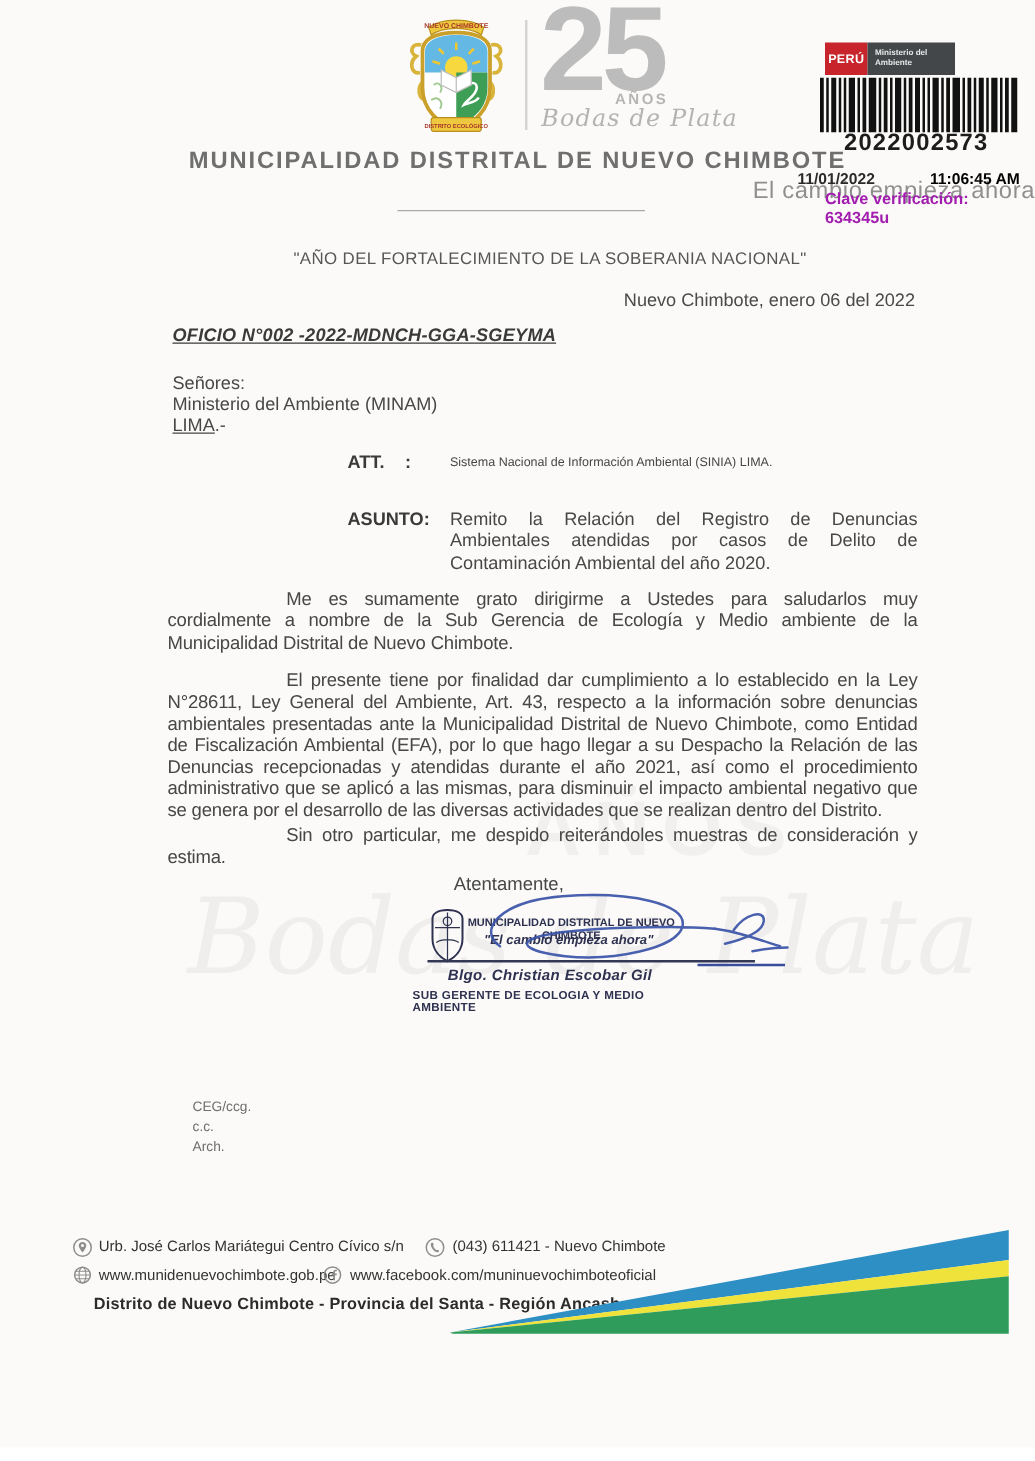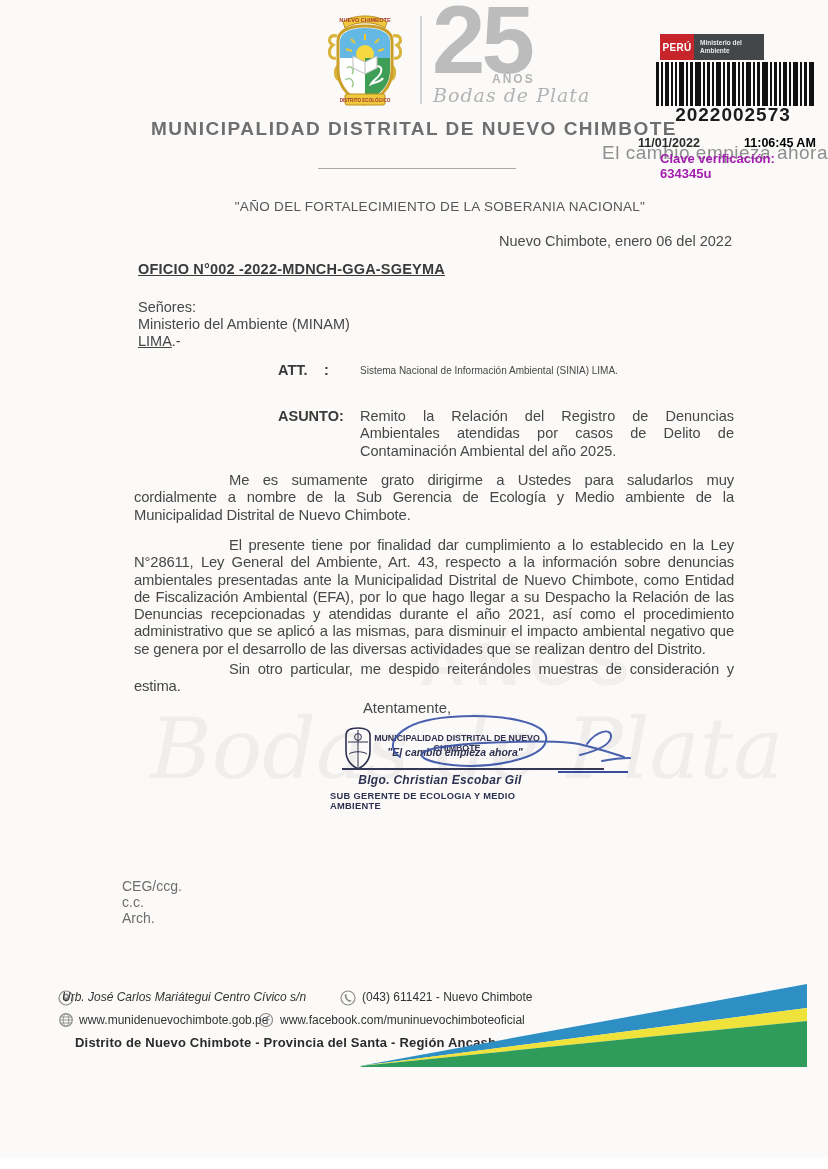--- a/index.html
+++ b/index.html
@@ -29,21 +29,21 @@
     font-size:6.5px;font-weight:bold;display:flex;align-items:center;padding-left:6px;line-height:1.25;}
   .barcode-number{left:648px;top:104px;width:170px;text-align:center;
     font-size:19px;font-weight:bold;color:#1c1c1c;letter-spacing:1px;}
   .stamp-date{left:638px;top:136px;font-size:12.5px;font-weight:bold;color:#2a2a2a;}
   .stamp-time{left:744px;top:136px;font-size:12.5px;font-weight:bold;color:#000000;}
   .stamp-verif{left:660px;top:151px;font-size:13px;font-weight:bold;color:#a21caf;}
   
   .motto{left:140px;top:199px;width:600px;text-align:center;font-size:13.5px;color:#565656;letter-spacing:.3px;}
   .place-date{left:400px;top:233px;width:332px;text-align:right;font-size:14.5px;color:#4a4a4a;}
   .doc-number{left:138px;top:261px;font-size:14.5px;font-weight:bold;color:#3a3a3a;
-    text-decoration:underline;letter-spacing:.2px;}
+    text-decoration:underline;letter-spacing:.2px;font-style:italic;}
   .addressee{left:138px;top:299px;font-size:14.5px;line-height:17px;color:#474747;}
   .att-label{left:278px;top:362px;font-size:14.5px;font-weight:bold;color:#3a3a3a;}
   .att-colon{left:324px;top:362px;font-size:14.5px;font-weight:bold;color:#3a3a3a;}
   .att-value{left:360px;top:362px;width:345px;font-size:10px;line-height:17.5px;color:#474747;}
   .subject-label{left:278px;top:408px;font-size:14.5px;font-weight:bold;color:#3a3a3a;}
   .subject-value{left:360px;top:408px;width:374px;font-size:14.5px;line-height:17.3px;
     color:#474747;text-align:justify;}
   .para{left:134px;width:600px;font-size:14.8px;line-height:17.3px;color:#474747;
     text-align:justify;text-indent:95px;letter-spacing:-0.15px;}
   .p1{top:472px;} .p2{top:537px;} .p3{top:661px;}
@@ -52,29 +52,29 @@
   .stamp-line1{left:372px;top:733px;width:170px;font-size:8.8px;font-weight:bold;
     color:#2e3150;line-height:1.15;text-align:center;}
   .stamp-line2{left:380px;top:746px;width:150px;font-size:10.5px;font-weight:bold;font-style:italic;
     color:#2e3150;text-align:center;}
   .stamp-rule{left:342px;top:768px;width:262px;height:2px;background:#343756;}
   .stamp-rule2{left:558px;top:771px;width:70px;height:2px;background:#3a4c9b;}
   .signer-name{left:340px;top:773px;width:200px;text-align:center;font-size:12px;font-weight:bold;
     font-style:italic;color:#2e3150;letter-spacing:.3px;}
   .signer-title{left:330px;top:791px;width:220px;font-size:9.3px;font-weight:bold;
     color:#2e3150;letter-spacing:.3px;}
-  .refs{left:122px;top:878px;font-size:14px;line-height:16px;color:#6e6e6e;}
+  .refs{left:154px;top:878px;font-size:11px;line-height:16px;color:#6e6e6e;}
   
   .wm-anos{left:420px;top:628px;font-size:62px;font-weight:bold;color:rgba(140,140,140,0.09);
     letter-spacing:10px;}
   .wm-script{left:150px;top:700px;font-size:84px;color:rgba(140,140,140,0.10);
     font-family:"DejaVu Serif","Liberation Serif",serif;font-style:italic;white-space:nowrap;}
   
   .f-row{font-size:12px;color:#323232;}
-  .f-addr{left:62px;top:990px;font-style:italic;}
+  .f-addr{left:79px;top:990px;}
   .f-phone{left:362px;top:990px;}
   .f-web{left:79px;top:1013px;}
   .f-fb{left:280px;top:1013px;}
   .f-district{left:75px;top:1035px;font-size:13px;font-weight:bold;color:#2b2b2b;letter-spacing:.2px;}
   .f-icon{width:16px;height:16px;}
   .scan-edge{left:0;top:1158px;width:828px;height:11px;background:#ffffff;}
 </style>
 </head>
 <body>
 
@@ -180,21 +180,21 @@
   <div>Señores:</div>
   <div>Ministerio del Ambiente (MINAM)</div>
   <div><span style="text-decoration:underline;">LIMA</span><span>.-</span></div>
 </div>
 
 <div class="abs att-label">ATT.</div>
 <div class="abs att-colon">:</div>
 <div class="abs att-value">Sistema Nacional de Información Ambiental (SINIA) LIMA.</div>
 
 <div class="abs subject-label">ASUNTO:</div>
-<div class="abs subject-value">Remito la Relación del Registro de Denuncias Ambientales atendidas por casos de Delito de Contaminación Ambiental del año 2025.</div>
+<div class="abs subject-value">Remito la Relación del Registro de Denuncias Ambientales atendidas por casos de Delito de Contaminación Ambiental del año 2020.</div>
 
 <div class="abs para p1">Me es sumamente grato dirigirme a Ustedes para saludarlos muy cordialmente a nombre de la Sub Gerencia de Ecología y Medio ambiente de la Municipalidad Distrital de Nuevo Chimbote.</div>
 <div class="abs para p2">El presente tiene por finalidad dar cumplimiento a lo establecido en la Ley N°28611, Ley General del Ambiente, Art. 43, respecto a la información sobre denuncias ambientales presentadas ante la Municipalidad Distrital de Nuevo Chimbote, como Entidad de Fiscalización Ambiental (EFA), por lo que hago llegar a su Despacho la Relación de las Denuncias recepcionadas y atendidas durante el año 2021, así como el procedimiento administrativo que se aplicó a las mismas, para disminuir el impacto ambiental negativo que se genera por el desarrollo de las diversas actividades que se realizan dentro del Distrito.</div>
 <div class="abs para p3">Sin otro particular, me despido reiterándoles muestras de consideración y estima.</div>
 
 <div class="abs closing">Atentamente,</div>
 
 <div class="abs" style="left:340px;top:724px;width:36px;height:48px;">
   <svg width="36" height="48" viewBox="0 0 36 48">
     <path d="M18,4 C10,4 6,7 6,11 L6,27 C6,36 12,42 18,45 C24,42 30,36 30,27 L30,11 C30,7 26,4 18,4 Z" fill="none" stroke="#2e3150" stroke-width="1.6"></path>

